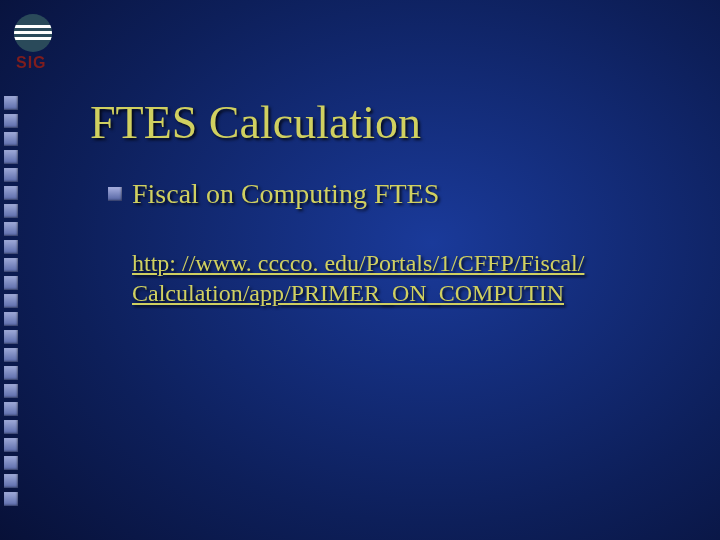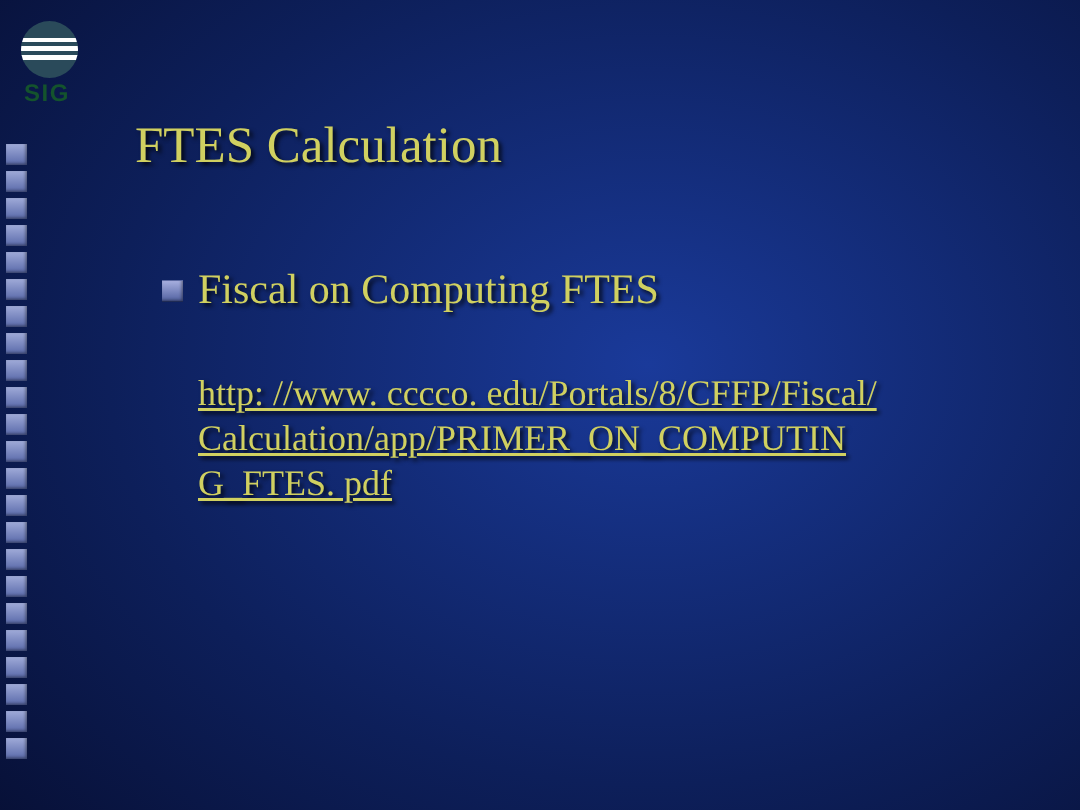--- a/index.html
+++ b/index.html
@@ -26,21 +26,21 @@
   }
   .logo-circle::before {
     content: "";
     position: absolute;
     left: 0; right: 0;
     top: 30%;
     height: 40%;
     background: repeating-linear-gradient(to bottom, #fff 0 3px, #2a4a5a 3px 6px);
   }
   .logo-text {
-    color: #14532d;
+    color: #7f1d1d;
     font-family: Arial, sans-serif;
     font-weight: bold;
     font-size: 16px;
     letter-spacing: 1px;
     margin-top: 2px;
     text-align: left;
     padding-left: 2px;
   }
   .squares-col {
     position: absolute;
@@ -51,23 +51,23 @@
   .sq {
     width: 14px;
     height: 14px;
     margin-bottom: 4px;
     background: linear-gradient(to bottom, #9faad8, #5a6aaa);
     box-shadow: inset -1px -1px 2px rgba(0,0,0,0.4);
   }
   .title {
     position: absolute;
     left: 90px;
-    top: 79px;
+    top: 96px;
     color: #d0d060;
-    font-size: 34px;
+    font-size: 46px;
     text-shadow: 2px 2px 3px rgba(0,0,0,0.8);
   }
   .bullet-row {
     position: absolute;
     left: 108px;
     top: 178px;
     display: flex;
     align-items: center;
   }
   .bullet-icon {
@@ -133,16 +133,15 @@
 </div>
 
 <div class="title">FTES Calculation</div>
 
 <div class="bullet-row">
   <div class="bullet-icon"></div>
   <div class="bullet-text">Fiscal on Computing FTES</div>
 </div>
 
 <div class="link-block">
-  <span class="u">http: //www. cccco. edu/Portals/8/CFFP/Fiscal/</span><br>
+  <span class="u">http: //www. cccco. edu/Portals/1/CFFP/Fiscal/</span><br>
   <span class="u">Calculation/app/PRIMER_ON_COMPUTIN</span><br>
-  <span class="u">G_FTES. pdf</span>
 </div>
 
 </body></html>

